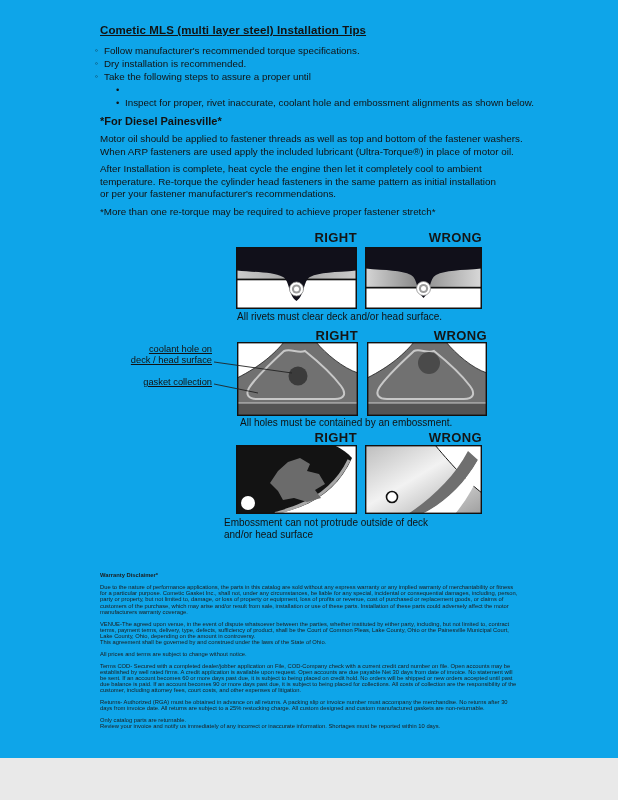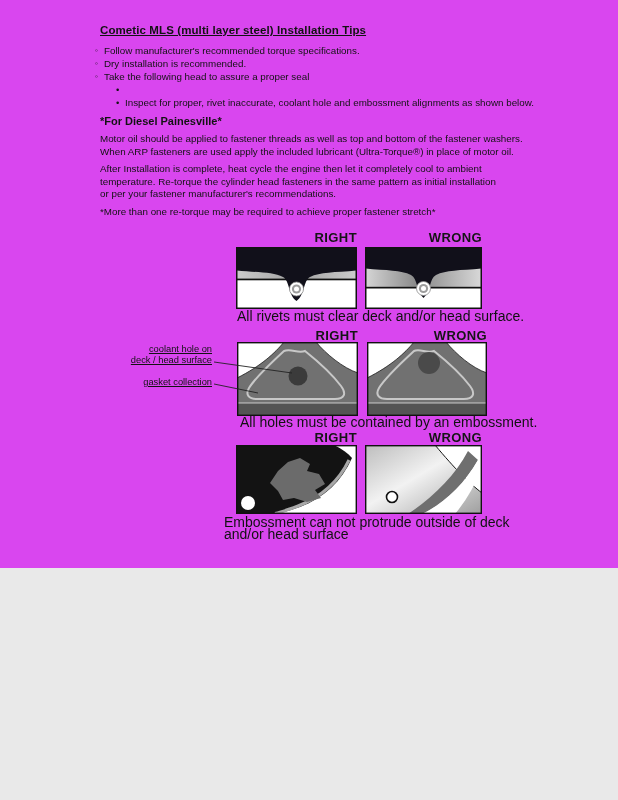--- a/index.html
+++ b/index.html
@@ -1,17 +1,17 @@
 <!DOCTYPE html>
 <html><head>
 <meta charset="utf-8">
 <style>
   html,body{margin:0;padding:0;background:#e9e9e9;}
   .page{
-    position:relative;width:618px;height:568px;background:#d946ef;
+    position:relative;width:618px;height:758px;background:#0ea5e9;
     font-family:"Liberation Sans",sans-serif;color:#121212;overflow:hidden;
     margin:0 auto;
   }
   .abs{position:absolute;}
   .pre{white-space:pre-line;}
   
   .title{left:100px;top:24px;font-size:11.5px;font-weight:bold;text-decoration:underline;letter-spacing:.1px;}
   
   .bullets{left:95px;top:44px;width:460px;font-size:9.8px;line-height:13px;}
   .b-row{display:flex;}
@@ -19,21 +19,21 @@
   .b-sub{margin-left:21px;}
   .b-sub .mark{font-size:9.5px;}
   
   .diesel-h{left:100px;top:115px;font-size:11px;font-weight:bold;}
   .body-par{left:100px;width:432px;font-size:9.8px;line-height:12.6px;}
   .p1{top:133px;}
   .p2{top:163px;}
   .note{top:206px;}
   
   .fig-label{font-size:13px;letter-spacing:.4px;text-align:right;color:#151515;font-weight:bold;}
-  .cap{font-size:14px;line-height:11.5px;color:#111;}
+  .cap{font-size:10px;line-height:11.5px;color:#111;}
   .ann{font-size:9.3px;line-height:10.6px;text-align:right;width:104px;left:108px;text-decoration:underline;}
   svg{display:block;}
   .footer-code{left:386px;top:760px;font-size:16px;color:#222;}
   
   .warranty{left:100px;top:572px;width:419px;font-size:5.8px;line-height:6.15px;color:#1c1c1c;}
   .warranty .wh{font-weight:bold;margin-bottom:6px;}
   .warranty p{margin:0 0 5.6px 0;white-space:pre-line;}
 </style>
 </head>
 <body>
@@ -46,21 +46,21 @@
     <div class="b-row">
       <span class="mark">◦</span>
       <span>Follow manufacturer's recommended torque specifications.</span>
     </div>
     <div class="b-row">
       <span class="mark">◦</span>
       <span>Dry installation is recommended.</span>
     </div>
     <div class="b-row">
       <span class="mark">◦</span>
-      <span>Take the following head to assure a proper seal</span>
+      <span>Take the following steps to assure a proper until</span>
     </div>
     <div class="b-row b-sub">
       <span class="mark">•</span>
     </div>
     <div class="b-row b-sub">
       <span class="mark">•</span>
       <span>Inspect for proper, rivet inaccurate, coolant hole and embossment alignments as shown below.</span>
     </div>
   </div>
 

